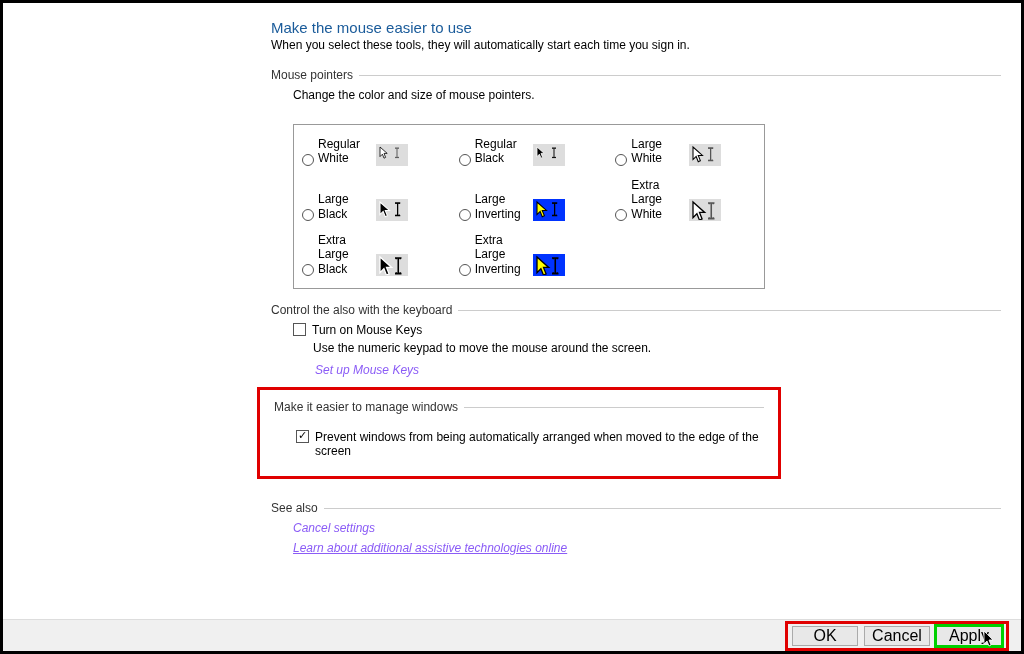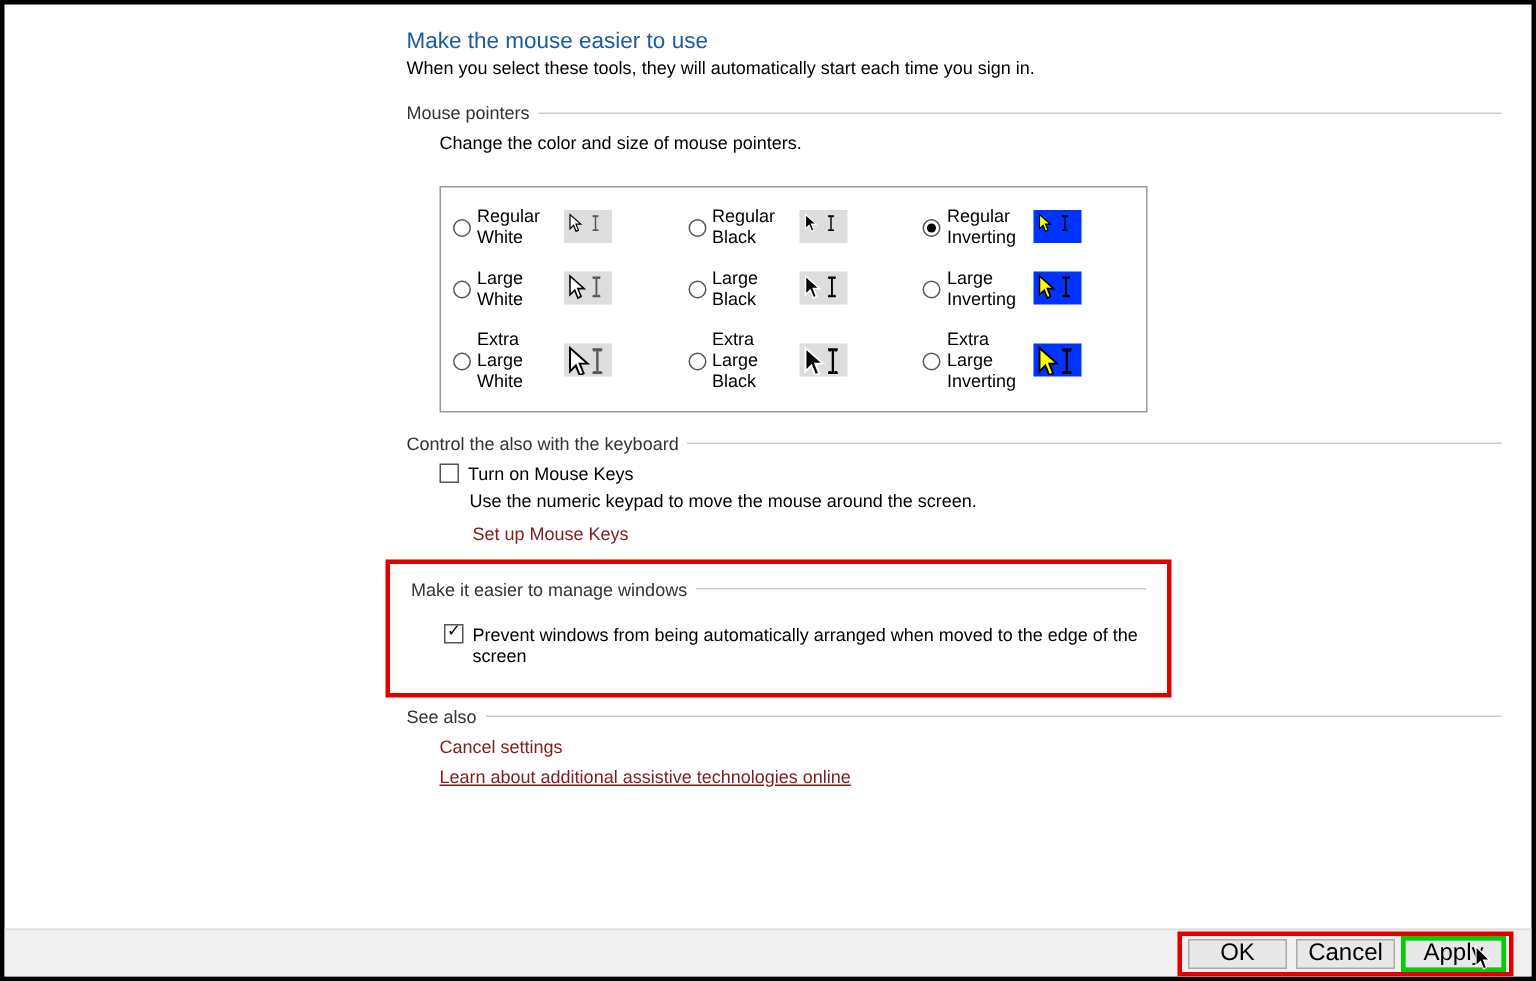--- a/index.html
+++ b/index.html
@@ -42,21 +42,21 @@
 .pointer-caption { margin-bottom: 22px; }
 .pointer-grid {
   border: 1px solid #999;
   width: 472px;
   display: grid;
   grid-template-columns: repeat(3, 1fr);
   padding: 6px 0;
 }
 .pointer-cell {
   display: flex;
-  align-items: center;
+  align-items: flex-end;
   padding: 6px 4px;
 }
 .radio {
   width: 12px; height: 12px;
   border: 1px solid #555;
   border-radius: 50%;
   margin: 2px 4px 0 4px;
   flex-shrink: 0;
   position: relative;
 }
@@ -96,26 +96,26 @@
 }
 .checkbox.checked::after {
   content: '✓';
   position: absolute;
   font-size: 11px;
   line-height: 11px;
   top: -1px; left: 1px;
   color: #000;
 }
 .helper-text { margin: 4px 0 8px 20px; }
-.link { color: #7f1d1d; cursor: pointer; }
+.link { color: #8b5cf6; cursor: pointer; font-style: italic; }
 .link.under { text-decoration: underline; }
 .highlight-red {
   border: 3px solid #e00000;
   padding: 10px 14px 14px 14px;
-  margin: 10px 0 6px -14px;
+  margin: 10px 0 22px -14px;
   width: 524px;
 }
 .footer {
   position: absolute;
   bottom: 0; left: 0; right: 0;
   height: 32px;
   background: #f0f0f0;
   border-top: 1px solid #ddd;
   display: flex;
   align-items: center;
@@ -177,34 +177,20 @@
             </svg>
           </div>
         </div>
         <div class="pointer-cell">
           <div class="radio"></div>
           <div class="pointer-label">Regular Black</div>
           <div class="preview black">
             <svg width="30" height="20" viewBox="0 0 30 20">
               <g transform="translate(3,2) scale(0.8)">
                 <path d="M0 0 L0 12 L3 9 L5 14 L7 13 L5 8 L9 8 Z" fill="#000" stroke="#fff" stroke-width="1"></path>
-              </g>
-              <g transform="translate(18,3) scale(0.8)">
-                <path d="M0 0 L5 0 M2.5 0 L2.5 12 M0 12 L5 12 M1 0 L1 1 M4 0 L4 1 M1 12 L1 11 M4 12 L4 11" stroke="#000" stroke-width="1.2" fill="none"></path>
-              </g>
-            </svg>
-          </div>
-        </div>
-        <div class="pointer-cell">
-          <div class="radio checked"></div>
-          <div class="pointer-label">Regular Inverting</div>
-          <div class="preview invert">
-            <svg width="30" height="20" viewBox="0 0 30 20">
-              <g transform="translate(3,2) scale(0.8)">
-                <path d="M0 0 L0 12 L3 9 L5 14 L7 13 L5 8 L9 8 Z" fill="#ffff00" stroke="#000" stroke-width="1"></path>
               </g>
               <g transform="translate(18,3) scale(0.8)">
                 <path d="M0 0 L5 0 M2.5 0 L2.5 12 M0 12 L5 12 M1 0 L1 1 M4 0 L4 1 M1 12 L1 11 M4 12 L4 11" stroke="#000" stroke-width="1.2" fill="none"></path>
               </g>
             </svg>
           </div>
         </div>
         <div class="pointer-cell">
           <div class="radio"></div>
           <div class="pointer-label">Large White</div>

